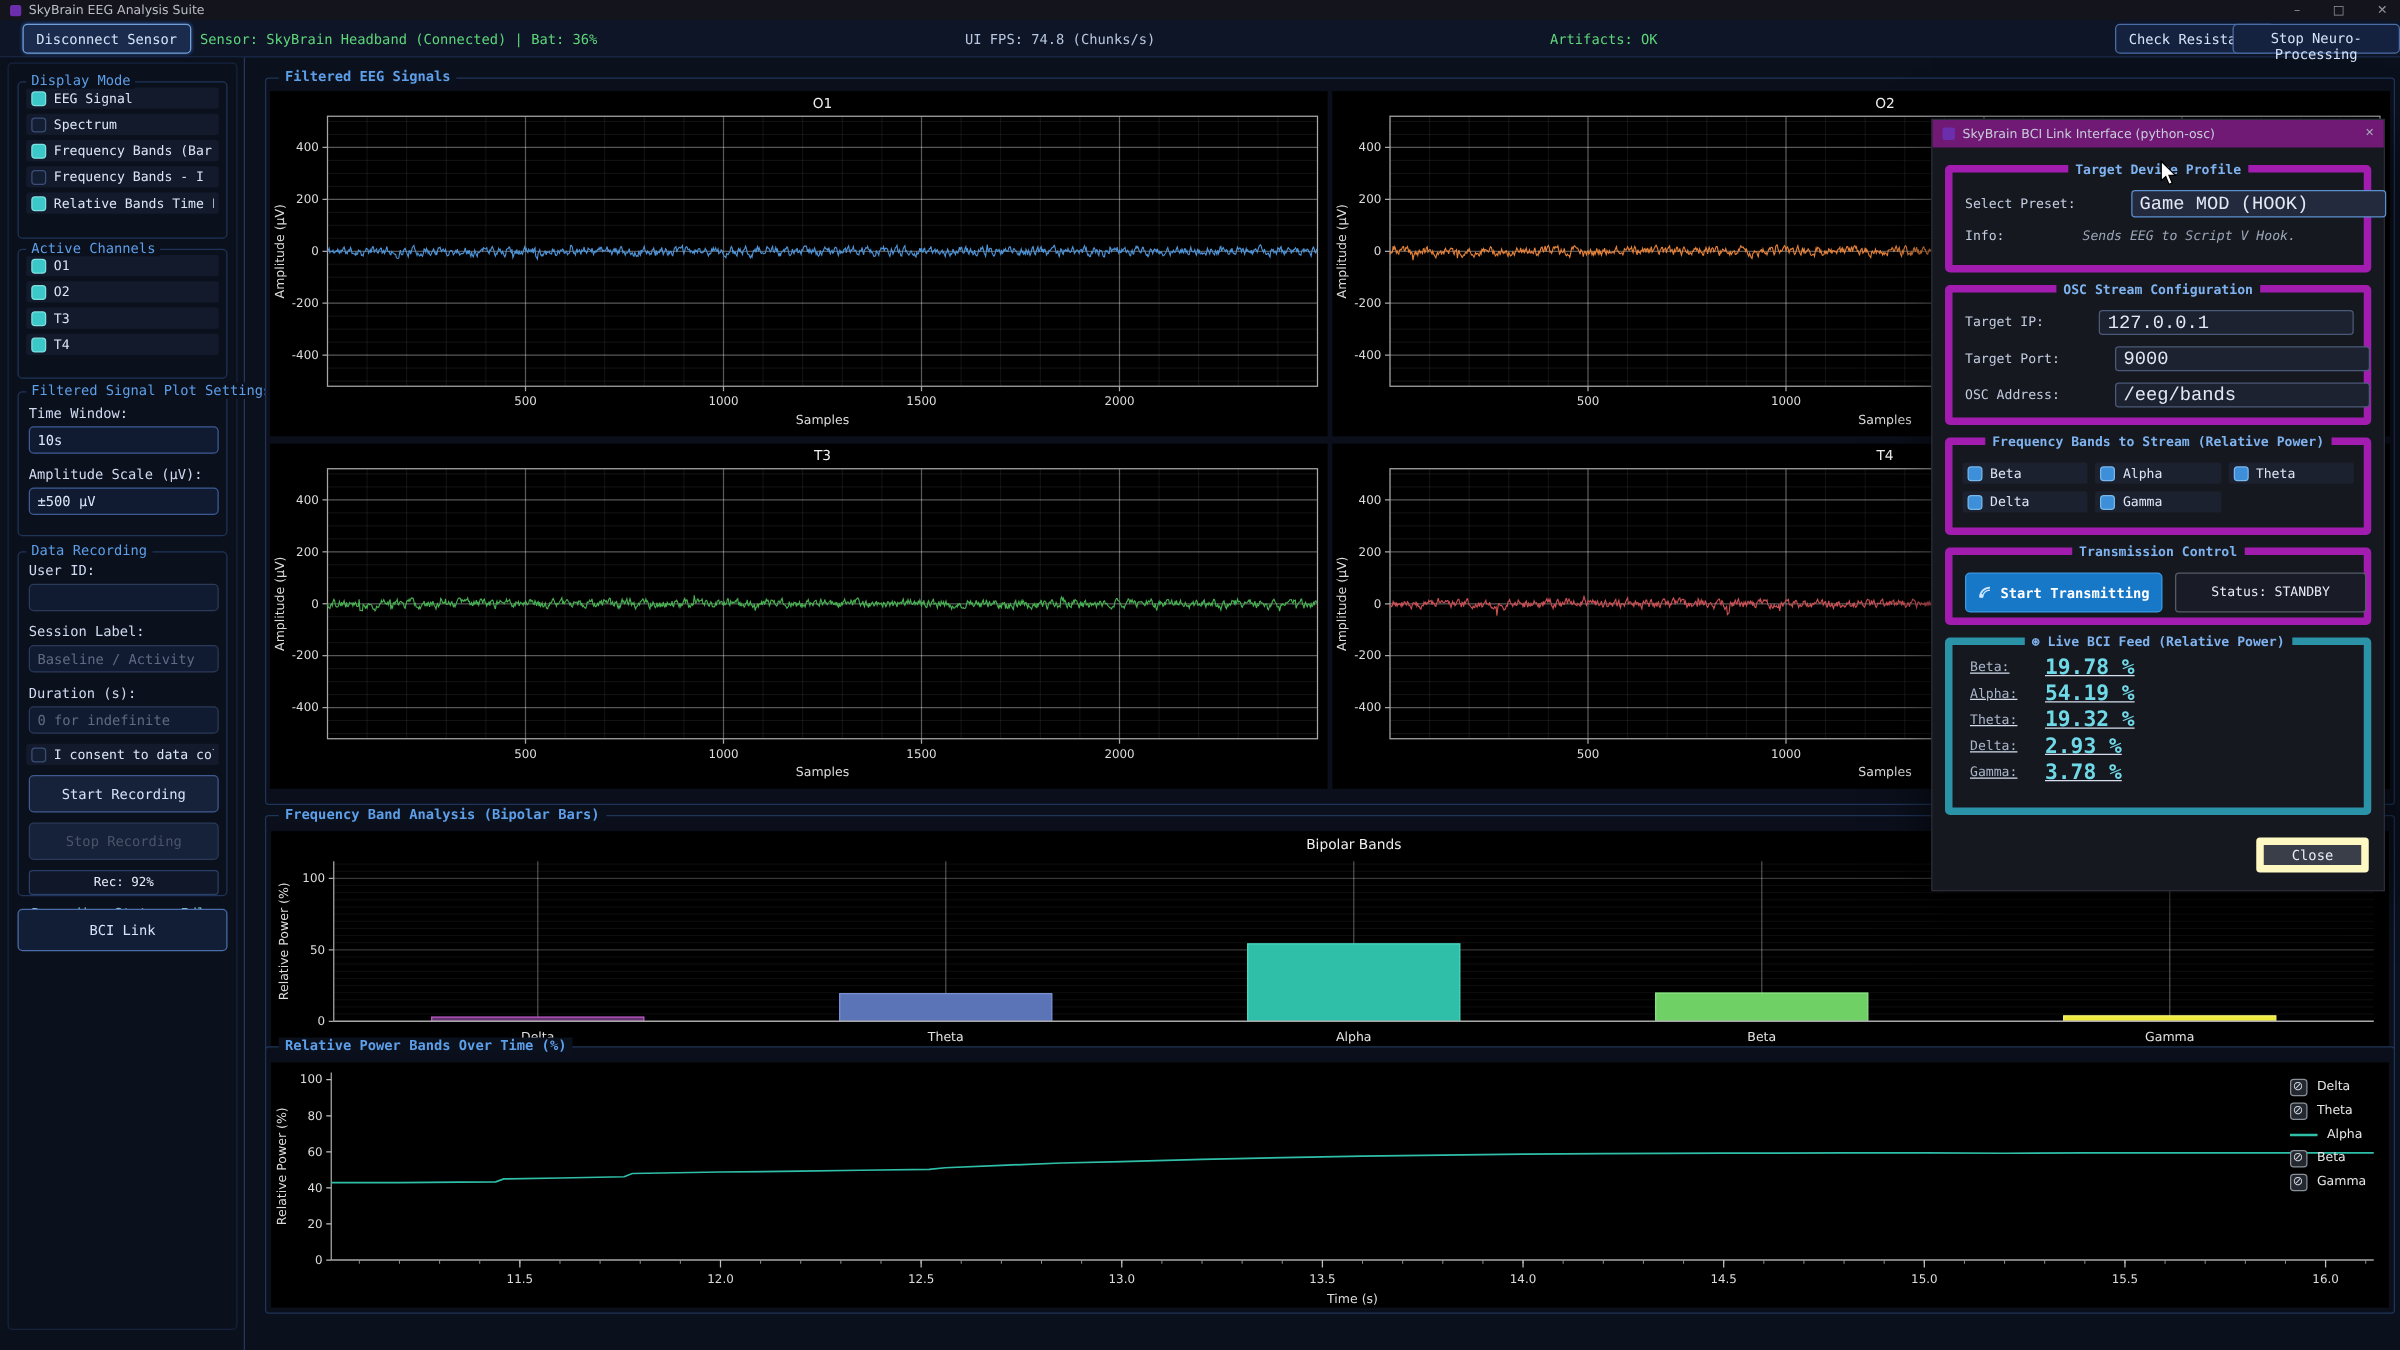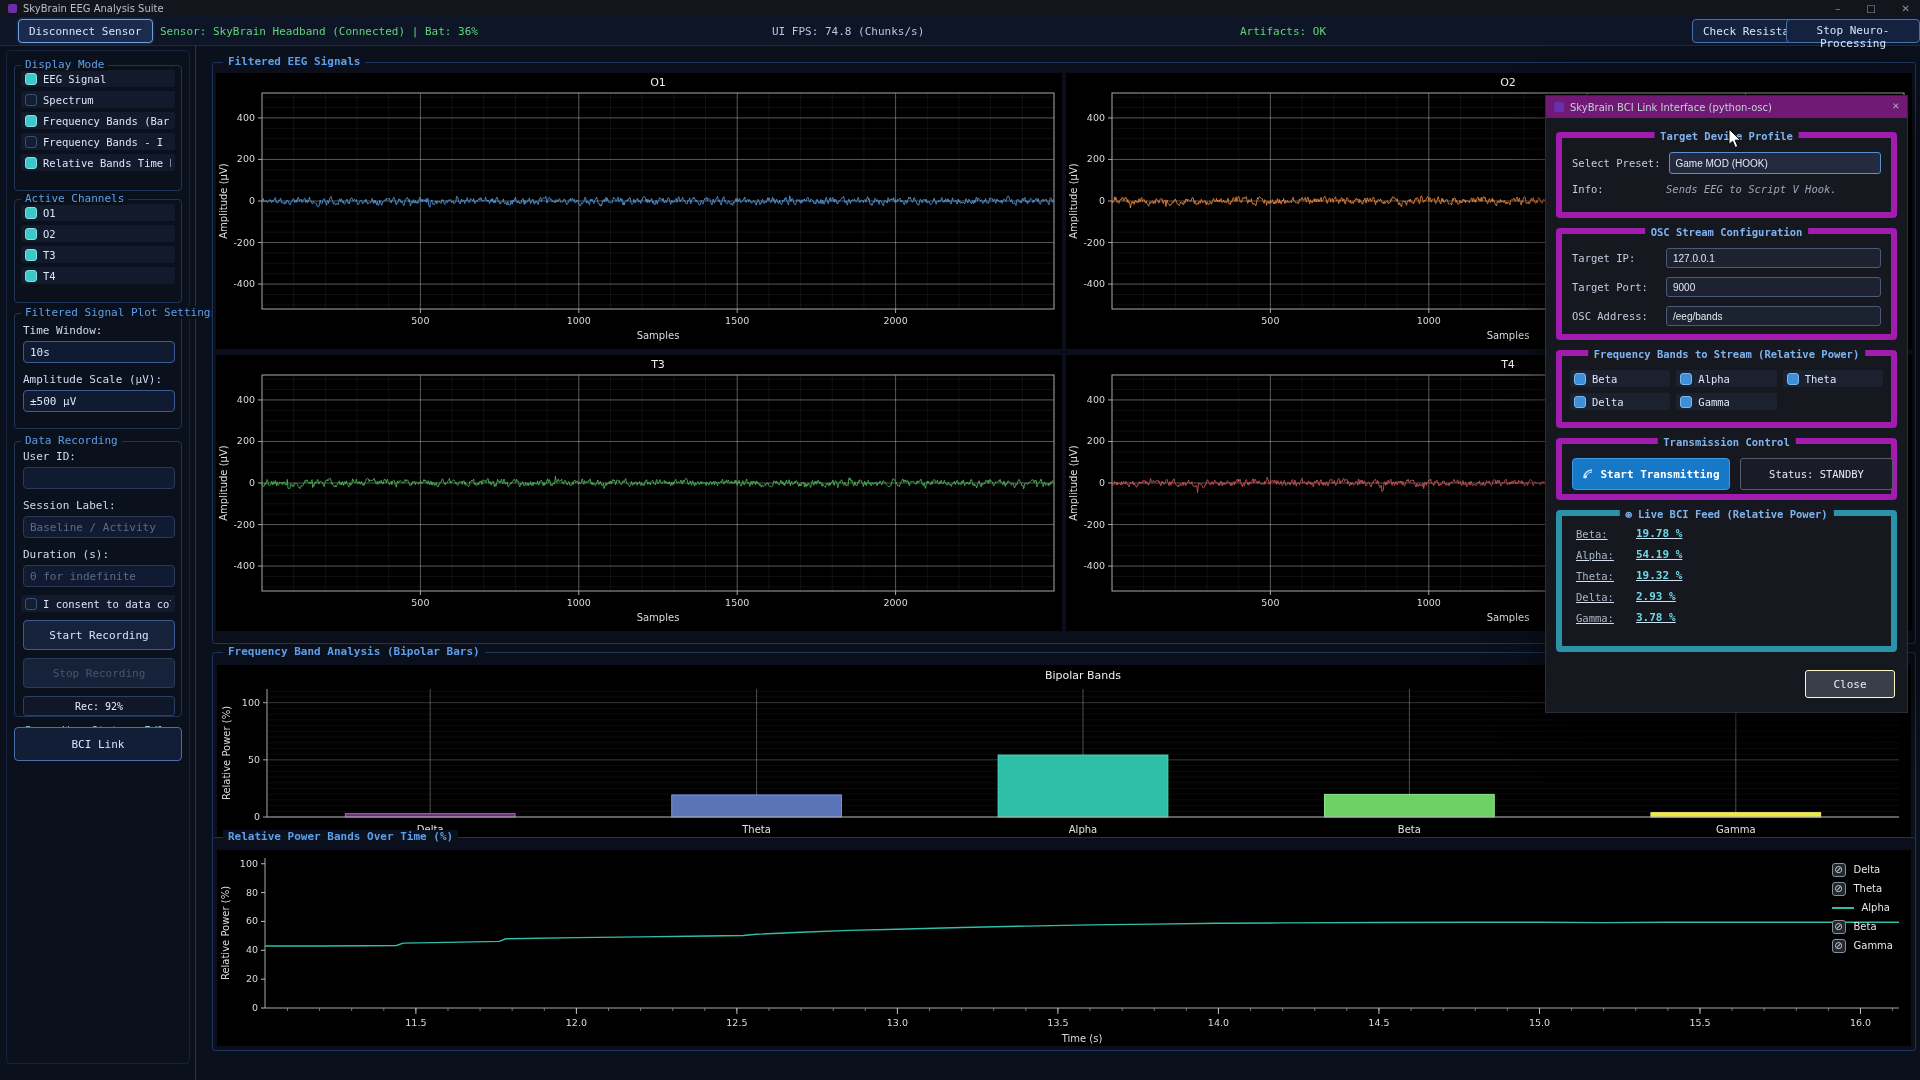--- a/index.html
+++ b/index.html
@@ -80,36 +80,36 @@
            border:1px solid #2a2d38; box-shadow:0 10px 40px rgba(0,0,0,.7); z-index:10; }
   .modal-header { position:relative; height:22px; background:#701a75; display:flex; align-items:center; padding:0 8px; gap:6px; }
   .modal-title { font-size:10px; color:#c8cdd8; font-family:"DejaVu Sans",sans-serif; }
   .modal-close { position:absolute; right:8px; top:3px; color:#aab0bc; font-size:11px; cursor:pointer; }
   .m-grp { position:absolute; left:10px; width:341px; border:6px solid #a21caf; border-radius:4px; }
   .m-grp-title { position:absolute; top:-8px; left:50%; transform:translateX(-50%); background:#16181f;
                  padding:0 6px; font-size:10.5px; font-weight:bold; color:#7fb3f0; white-space:nowrap; }
   .m-row { display:flex; align-items:center; margin:9px 10px 0 10px; gap:8px; }
   .m-lbl { font-size:10.5px; color:#c2cce0; white-space:nowrap; }
   .m-input { flex:1; background:#1d2230; border:1px solid #4a5a78; border-radius:3px; color:#e2e8f4;
-             font-family:Liberation Sans, sans-serif; font-size:10px; height:20px; padding:0 6px; }
+             font-family:Liberation Mono, monospace; font-size:15px; height:20px; padding:0 6px;margin-left:36px; }
   .m-combo { border-color:#5a8fd0; background:#232a3d; height:22px; }
   .m-info { font-size:10.5px; color:#9aa5b8; font-style:italic; }
   .band-grid { display:grid; grid-template-columns:1fr 1fr 1fr; gap:6px; margin:10px 8px 10px 8px; }
   .band-row { display:flex; align-items:center; gap:6px; background:#1c2130; border-radius:2px; padding:2px 4px; height:17px; cursor:pointer; }
   #start-transmit-btn { display:flex; align-items:center; justify-content:center; gap:6px; position:absolute;
                         left:10px; top:14px; width:158px; height:32px; background:#1878c8; border:1px solid #3a9ae8;
                         border-radius:4px; color:#fff; font-family:inherit; font-size:11px; font-weight:bold; cursor:pointer; }
   .status-box { position:absolute; left:178px; top:14px; width:153px; height:32px; background:#191c26;
                 border:1px solid #555c68; border-radius:3px; display:flex; align-items:center; justify-content:center;
                 font-size:10.5px; font-weight:normal; color:#e8ecf4; }
   .feed-row { display:flex; align-items:center; margin:6px 14px 0 14px; height:15px; }
   .feed-lbl { width:60px; font-size:10.5px; color:#a8b4c8; }
-  .feed-val { font-size:11px; font-weight:bold; color:#6fd9e8; }
+  .feed-val { font-size:17px; font-weight:bold; color:#6fd9e8; }
   #modal-close-btn { position:absolute; right:12px; bottom:14px; width:90px; height:28px; background:#3a3e48;
-                     border:1px solid #fef9c3; border-radius:3px; color:#e8ecf4; font-family:inherit; font-size:11px; cursor:pointer; }
+                     border:6px solid #fef9c3; border-radius:3px; color:#e8ecf4; font-family:inherit; font-size:11px; cursor:pointer; }
   #cursor { position:absolute; left:1728px; top:128px; z-index:20; pointer-events:none; }
 </style>
 </head>
 <body>
 
 <div id="app">
 
   <div class="titlebar">
     <div class="app-icon"></div>
     <div class="titlebar-text">SkyBrain EEG Analysis Suite</div>

